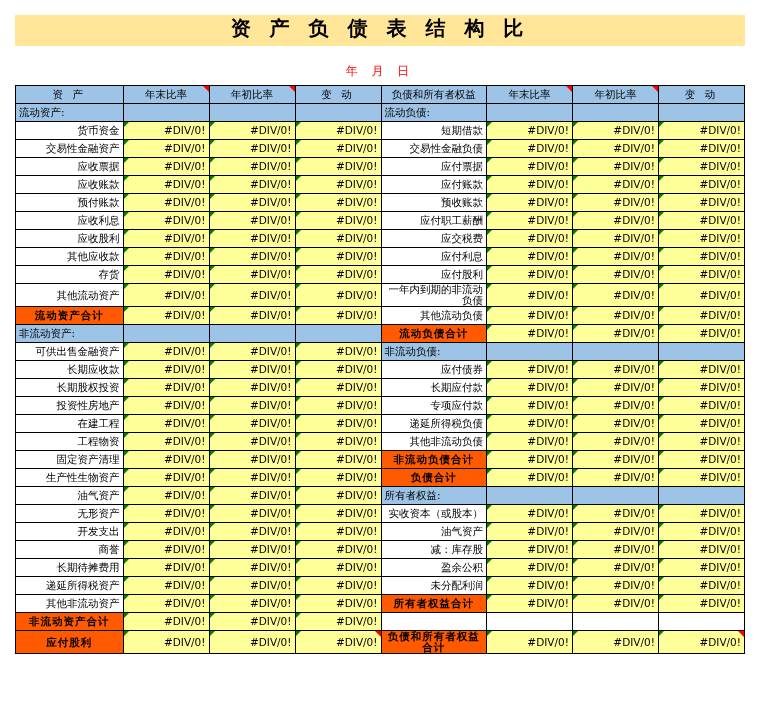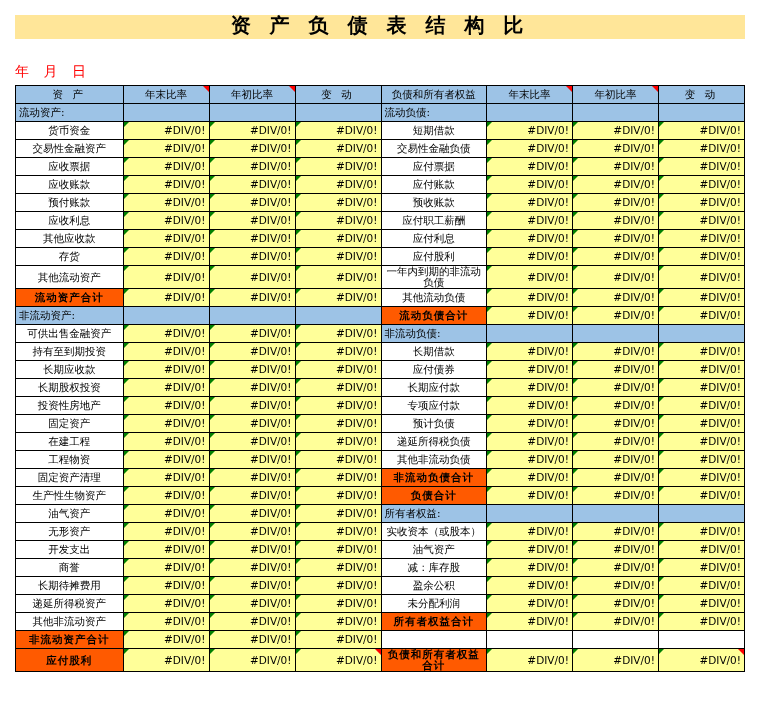--- a/index.html
+++ b/index.html
@@ -19,42 +19,42 @@
     width: 759px;
     height: 714px;
   }
 
   
   .title-banner {
     position: absolute;
     left: 15px;
     top: 15px;
     width: 730px;
-    height: 24px;
+    height: 31px;
     background: #ffe699;
     display: flex;
-    align-items: flex-end;
+    align-items: flex-start;
     justify-content: center;
   }
   .title-text {
     font-size: 20px;
     font-weight: bold;
     letter-spacing: 6px;
     color: #000000;
     font-family: "DejaVu Sans", "Liberation Sans", sans-serif;
   }
 
   
   .date-line {
     position: absolute;
     left: 15px;
     top: 63px;
     width: 730px;
-    text-align: left;
-    font-size: 14px;
+    text-align: center;
+    font-size: 12px;
     color: #ff0000;
     letter-spacing: 5px;
   }
 
   
   .grid {
     position: absolute;
     left: 15px;
     top: 85px;
     border-collapse: collapse;
@@ -102,21 +102,21 @@
   .section {
     background: #9dc3e6;
     text-align: left;
     font-size: 10.5px;
   }
   .section-blank {
     background: #9dc3e6;
   }
   .item {
     background: #ffffff;
-    text-align: center;
+    text-align: right;
   }
   .total {
     background: #ff5a00;
     text-align: center;
     font-weight: bold;
     color: #000000;
     letter-spacing: 1px;
     margin-top: 36px;
   }
   .val {
@@ -243,20 +243,30 @@
           <td class="item">应收利息</td>
           <td class="val mark-green">#DIV/0!</td>
           <td class="val mark-green">#DIV/0!</td>
           <td class="val mark-green">#DIV/0!</td>
           <td class="item">应付职工薪酬</td>
           <td class="val mark-green">#DIV/0!</td>
           <td class="val mark-green">#DIV/0!</td>
           <td class="val mark-green">#DIV/0!</td>
         </tr>
         <tr>
+          <td class="item">应收股利</td>
+          <td class="val mark-green">#DIV/0!</td>
+          <td class="val mark-green">#DIV/0!</td>
+          <td class="val mark-green">#DIV/0!</td>
+          <td class="item">应交税费</td>
+          <td class="val mark-green">#DIV/0!</td>
+          <td class="val mark-green">#DIV/0!</td>
+          <td class="val mark-green">#DIV/0!</td>
+        </tr>
+        <tr>
           <td class="item">其他应收款</td>
           <td class="val mark-green">#DIV/0!</td>
           <td class="val mark-green">#DIV/0!</td>
           <td class="val mark-green">#DIV/0!</td>
           <td class="item">应付利息</td>
           <td class="val mark-green">#DIV/0!</td>
           <td class="val mark-green">#DIV/0!</td>
           <td class="val mark-green">#DIV/0!</td>
         </tr>
         <tr>
@@ -303,30 +313,20 @@
           <td class="item">可供出售金融资产</td>
           <td class="val mark-green">#DIV/0!</td>
           <td class="val mark-green">#DIV/0!</td>
           <td class="val mark-green">#DIV/0!</td>
           <td class="section">非流动负债:</td>
           <td class="section-blank"></td>
           <td class="section-blank"></td>
           <td class="section-blank"></td>
         </tr>
         <tr>
-          <td class="item">持有至到期投资</td>
-          <td class="val mark-green">#DIV/0!</td>
-          <td class="val mark-green">#DIV/0!</td>
-          <td class="val mark-green">#DIV/0!</td>
-          <td class="item">长期借款</td>
-          <td class="val mark-green">#DIV/0!</td>
-          <td class="val mark-green">#DIV/0!</td>
-          <td class="val mark-green">#DIV/0!</td>
-        </tr>
-        <tr>
           <td class="item">长期应收款</td>
           <td class="val mark-green">#DIV/0!</td>
           <td class="val mark-green">#DIV/0!</td>
           <td class="val mark-green">#DIV/0!</td>
           <td class="item">应付债券</td>
           <td class="val mark-green">#DIV/0!</td>
           <td class="val mark-green">#DIV/0!</td>
           <td class="val mark-green">#DIV/0!</td>
         </tr>
         <tr>
@@ -338,30 +338,20 @@
           <td class="val mark-green">#DIV/0!</td>
           <td class="val mark-green">#DIV/0!</td>
           <td class="val mark-green">#DIV/0!</td>
         </tr>
         <tr>
           <td class="item">投资性房地产</td>
           <td class="val mark-green">#DIV/0!</td>
           <td class="val mark-green">#DIV/0!</td>
           <td class="val mark-green">#DIV/0!</td>
           <td class="item">专项应付款</td>
-          <td class="val mark-green">#DIV/0!</td>
-          <td class="val mark-green">#DIV/0!</td>
-          <td class="val mark-green">#DIV/0!</td>
-        </tr>
-        <tr>
-          <td class="item">固定资产</td>
-          <td class="val mark-green">#DIV/0!</td>
-          <td class="val mark-green">#DIV/0!</td>
-          <td class="val mark-green">#DIV/0!</td>
-          <td class="item">预计负债</td>
           <td class="val mark-green">#DIV/0!</td>
           <td class="val mark-green">#DIV/0!</td>
           <td class="val mark-green">#DIV/0!</td>
         </tr>
         <tr>
           <td class="item">在建工程</td>
           <td class="val mark-green">#DIV/0!</td>
           <td class="val mark-green">#DIV/0!</td>
           <td class="val mark-green">#DIV/0!</td>
           <td class="item">递延所得税负债</td>

